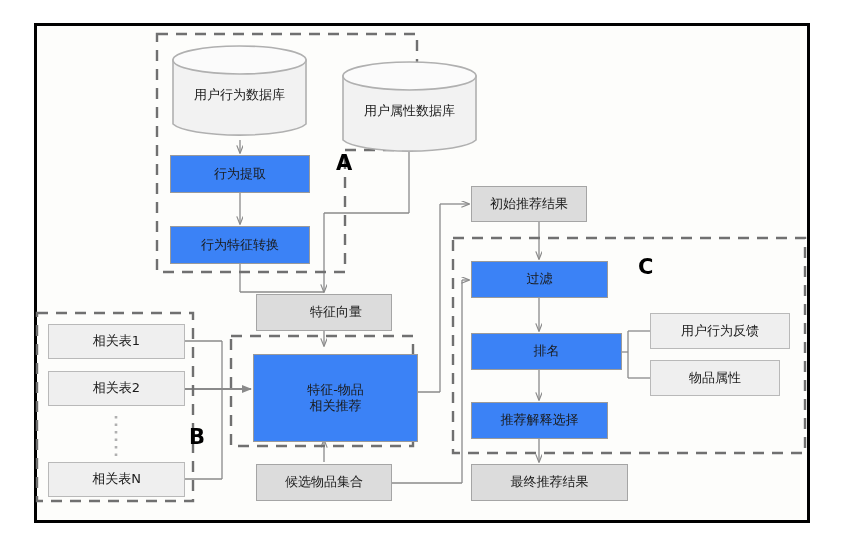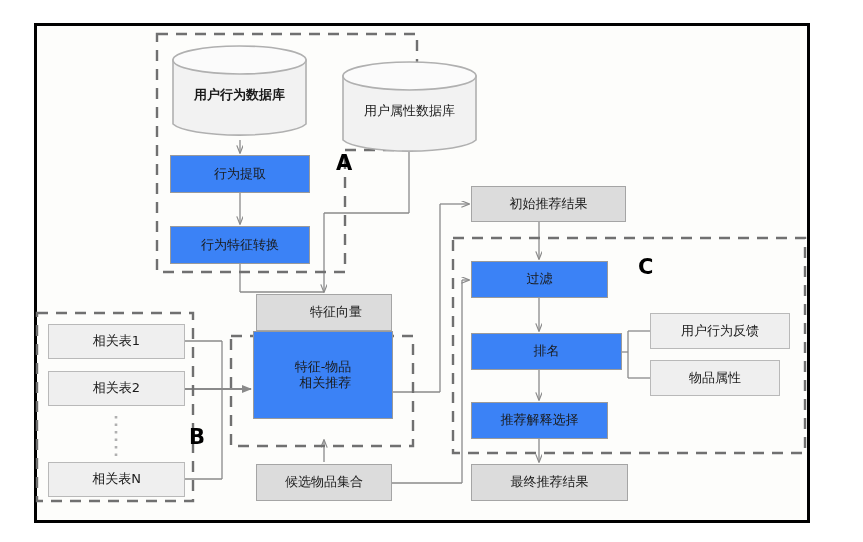--- a/index.html
+++ b/index.html
@@ -90,21 +90,21 @@
     <rect x="453" y="238" width="352" height="215" fill="none" stroke="#707070" stroke-width="2.4" stroke-dasharray="11,8"></rect>
 
     <line x1="116" y1="416" x2="116" y2="456" stroke="#b0b0b0" stroke-width="2.6" stroke-dasharray="2.5,5"></line>
   </svg>
 
   <div class="cyl" id="db0" style="left: 171px; top: 44px; width: 137px; height: 96px;">
     <svg width="137" height="96" viewBox="0 0 137 96">
       <path d="M2,16 L2,80 A68,14 0 0 0 135,80 L135,16 Z" fill="#f2f2f2" stroke="#b0b0b0" stroke-width="1.6"></path>
       <ellipse cx="68.5" cy="16" rx="66.5" ry="14" fill="#fbfbfb" stroke="#b0b0b0" stroke-width="1.6"></ellipse>
     </svg>
-    <div class="cyl-txt" style="top:42px;font-weight:bold;">用户行为数据库</div>
+    <div class="cyl-txt" style="top:42px;">用户行为数据库</div>
   </div>
 
   <div class="cyl" id="db1" style="left: 341px; top: 60px; width: 137px; height: 96px;">
     <svg width="137" height="96" viewBox="0 0 137 96">
       <path d="M2,16 L2,80 A68,14 0 0 0 135,80 L135,16 Z" fill="#f2f2f2" stroke="#b0b0b0" stroke-width="1.6"></path>
       <ellipse cx="68.5" cy="16" rx="66.5" ry="14" fill="#fbfbfb" stroke="#b0b0b0" stroke-width="1.6"></ellipse>
     </svg>
     <div class="cyl-txt" style="top:42px;">用户属性数据库</div>
   </div>
 
@@ -120,28 +120,28 @@
       </div>
       <div class="node n-light" style="left: 48px; top: 324px; width: 137px; height: 35px;">
         <span style="white-space: pre-line;">相关表1</span>
       </div>
       <div class="node n-light" style="left: 48px; top: 371px; width: 137px; height: 35px;">
         <span style="white-space: pre-line;">相关表2</span>
       </div>
       <div class="node n-light" style="left: 48px; top: 462px; width: 137px; height: 35px;">
         <span style="white-space: pre-line;">相关表N</span>
       </div>
-      <div class="node n-dark" style="left: 253px; top: 331px; width: 140px; height: 88px; text-align: right;">
+      <div class="node n-dark" style="left: 253px; top: 354px; width: 165px; height: 88px;">
         <span style="white-space: pre-line;">特征-物品
 相关推荐</span>
       </div>
       <div class="node n-mid" style="left: 256px; top: 464px; width: 136px; height: 37px;">
         <span style="white-space: pre-line;">候选物品集合</span>
       </div>
-      <div class="node n-mid" style="left: 471px; top: 186px; width: 155px; height: 36px;">
+      <div class="node n-mid" style="left: 471px; top: 186px; width: 116px; height: 36px;">
         <span style="white-space: pre-line;">初始推荐结果</span>
       </div>
       <div class="node n-dark" style="left: 471px; top: 261px; width: 137px; height: 37px;">
         <span style="white-space: pre-line;">过滤</span>
       </div>
       <div class="node n-dark" style="left: 471px; top: 333px; width: 151px; height: 37px;">
         <span style="white-space: pre-line;">排名</span>
       </div>
       <div class="node n-dark" style="left: 471px; top: 402px; width: 137px; height: 37px;">
         <span style="white-space: pre-line;">推荐解释选择</span>

